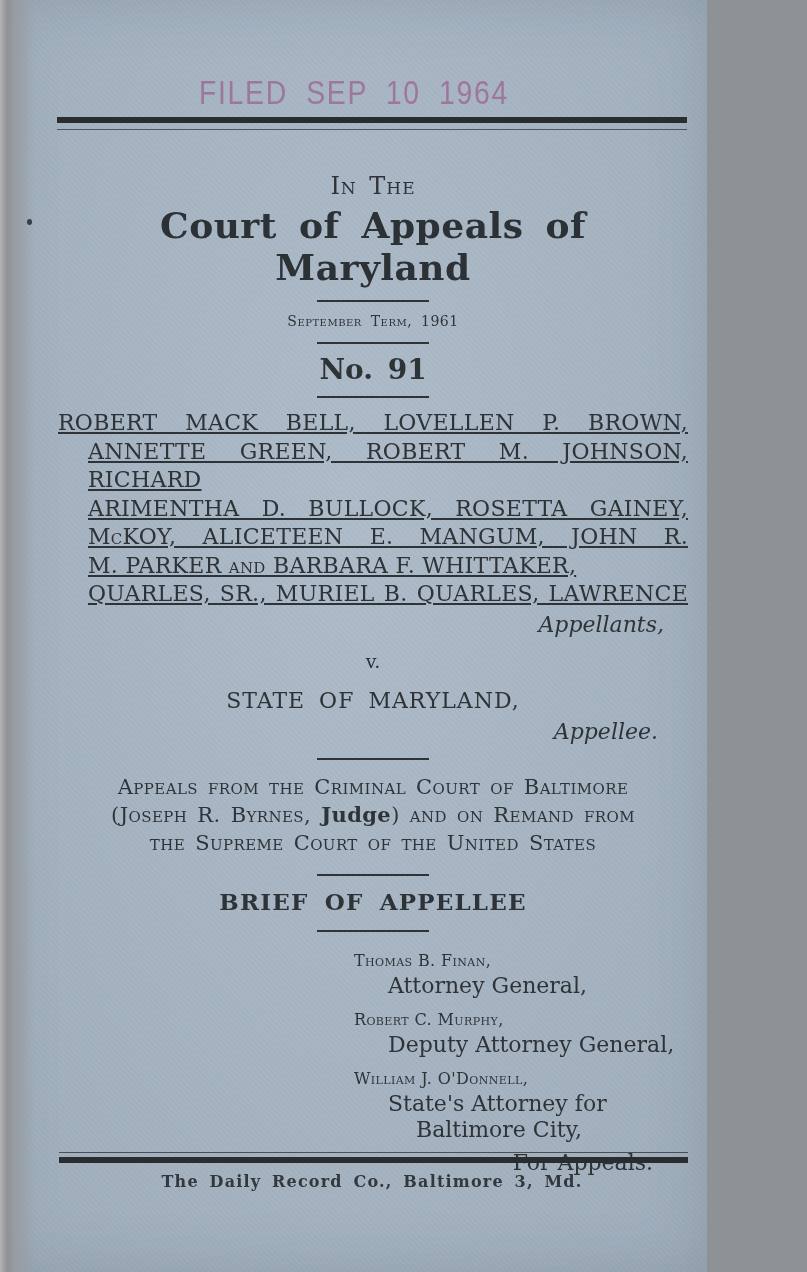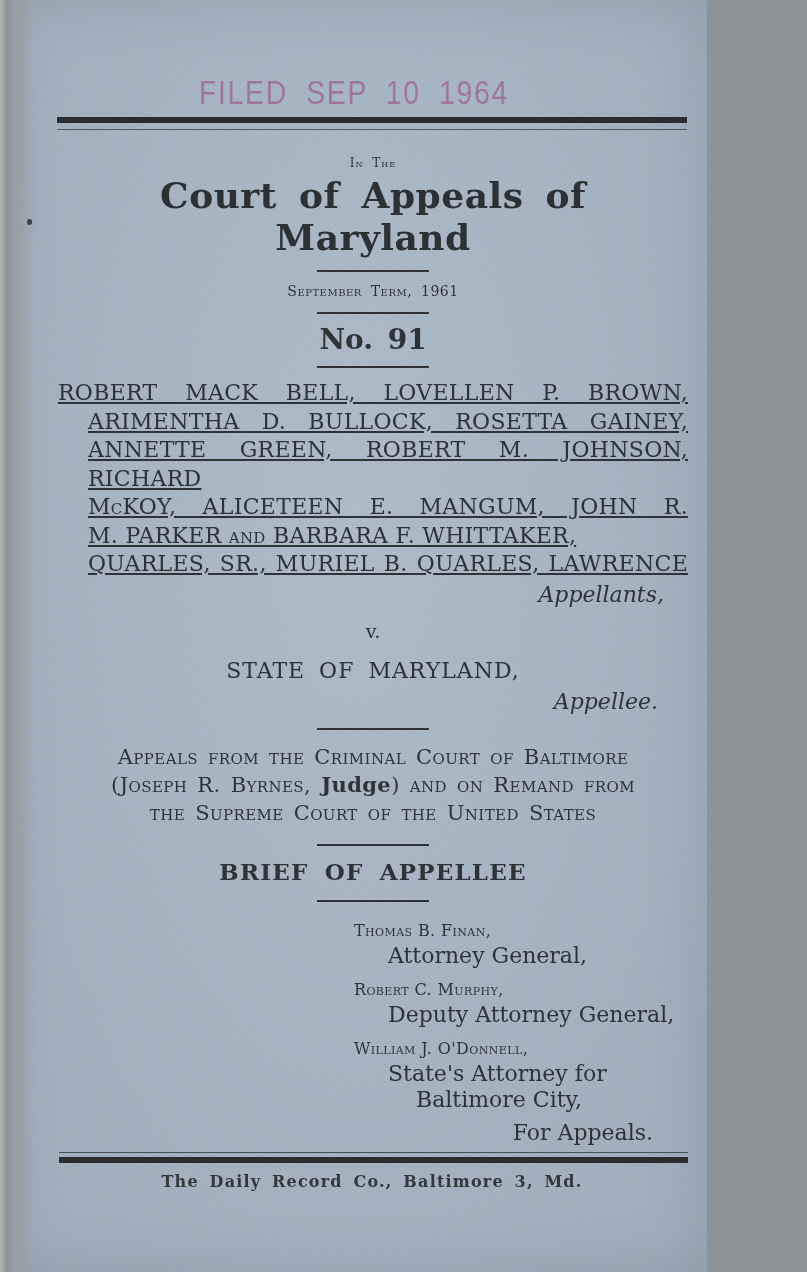--- a/index.html
+++ b/index.html
@@ -37,21 +37,21 @@
   .rule-bottom{position:absolute;left:59px;width:629px;top:1152px;}
   .rule-bottom .thin{height:1px;background:#3a3e42;opacity:.85;}
   .rule-bottom .thick{height:6px;background:#2a2d30;margin-top:4px;}
   .printer{
     position:absolute;top:1172px;left:57px;width:630px;
     text-align:center;font-weight:bold;font-size:16px;
     letter-spacing:1.2px;word-spacing:4px;color:#33383c;
   }
   .content{position:absolute;left:58px;top:135px;width:630px;}
   .sc{font-variant:small-caps;}
-  .in-the{margin-top:21px;font-size:12px;letter-spacing:1px;word-spacing:4px;text-align:center;}
+  .in-the{margin-top:37px;font-size:24px;letter-spacing:1px;word-spacing:4px;text-align:center;}
   .court-title{
     margin-top:4px;text-align:center;
     font-size:36px;font-weight:bold;letter-spacing:0.5px;word-spacing:9px;
     color:#2c3136;
   }
   .shortrule{width:112px;border:0;border-top:2px solid #2f3336;margin:0 auto;}
   .sr1{margin-top:12px;} .sr2{margin-top:13px;} .sr3{margin-top:10px;}
   .sr4{margin-top:14px;} .sr5{margin-top:17px;} .sr6{margin-top:15px;}
   .term{margin-top:11px;font-size:14px;letter-spacing:0.5px;word-spacing:4px;text-align:center;}
   .case-no{margin-top:9px;text-align:center;font-size:28px;font-weight:bold;word-spacing:5px;}
@@ -105,22 +105,22 @@
     <div class="term sc">September Term, 1961</div>
 
     <hr class="shortrule sr2">
 
     <div class="case-no">No. 91</div>
 
     <hr class="shortrule sr3">
 
     <div class="names sc">
       <div class="nline">ROBERT MACK BELL, LOVELLEN P. BROWN,</div>
+      <div class="nline ind">ANNETTE GREEN, ROBERT M. JOHNSON, RICHARD</div>
       <div class="nline ind">ARIMENTHA D. BULLOCK, ROSETTA GAINEY,</div>
-      <div class="nline ind">ANNETTE GREEN, ROBERT M. JOHNSON, RICHARD</div>
       <div class="nline ind">McKOY, ALICETEEN E. MANGUM, JOHN R.</div>
       <div class="nline ind last">M. PARKER and BARBARA F. WHITTAKER,</div>
       <div class="nline ind">QUARLES, SR., MURIEL B. QUARLES, LAWRENCE</div>
     </div>
 
     <div class="right-label lbl-appellants">Appellants,</div>
 
     <div class="versus">v.</div>
 
     <div class="appellee-name">STATE OF MARYLAND,</div>

